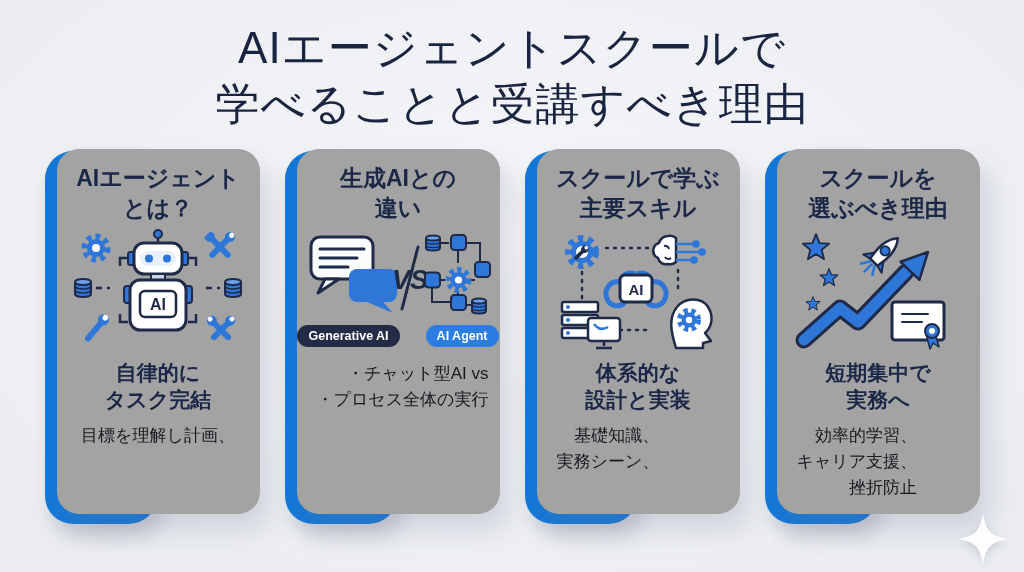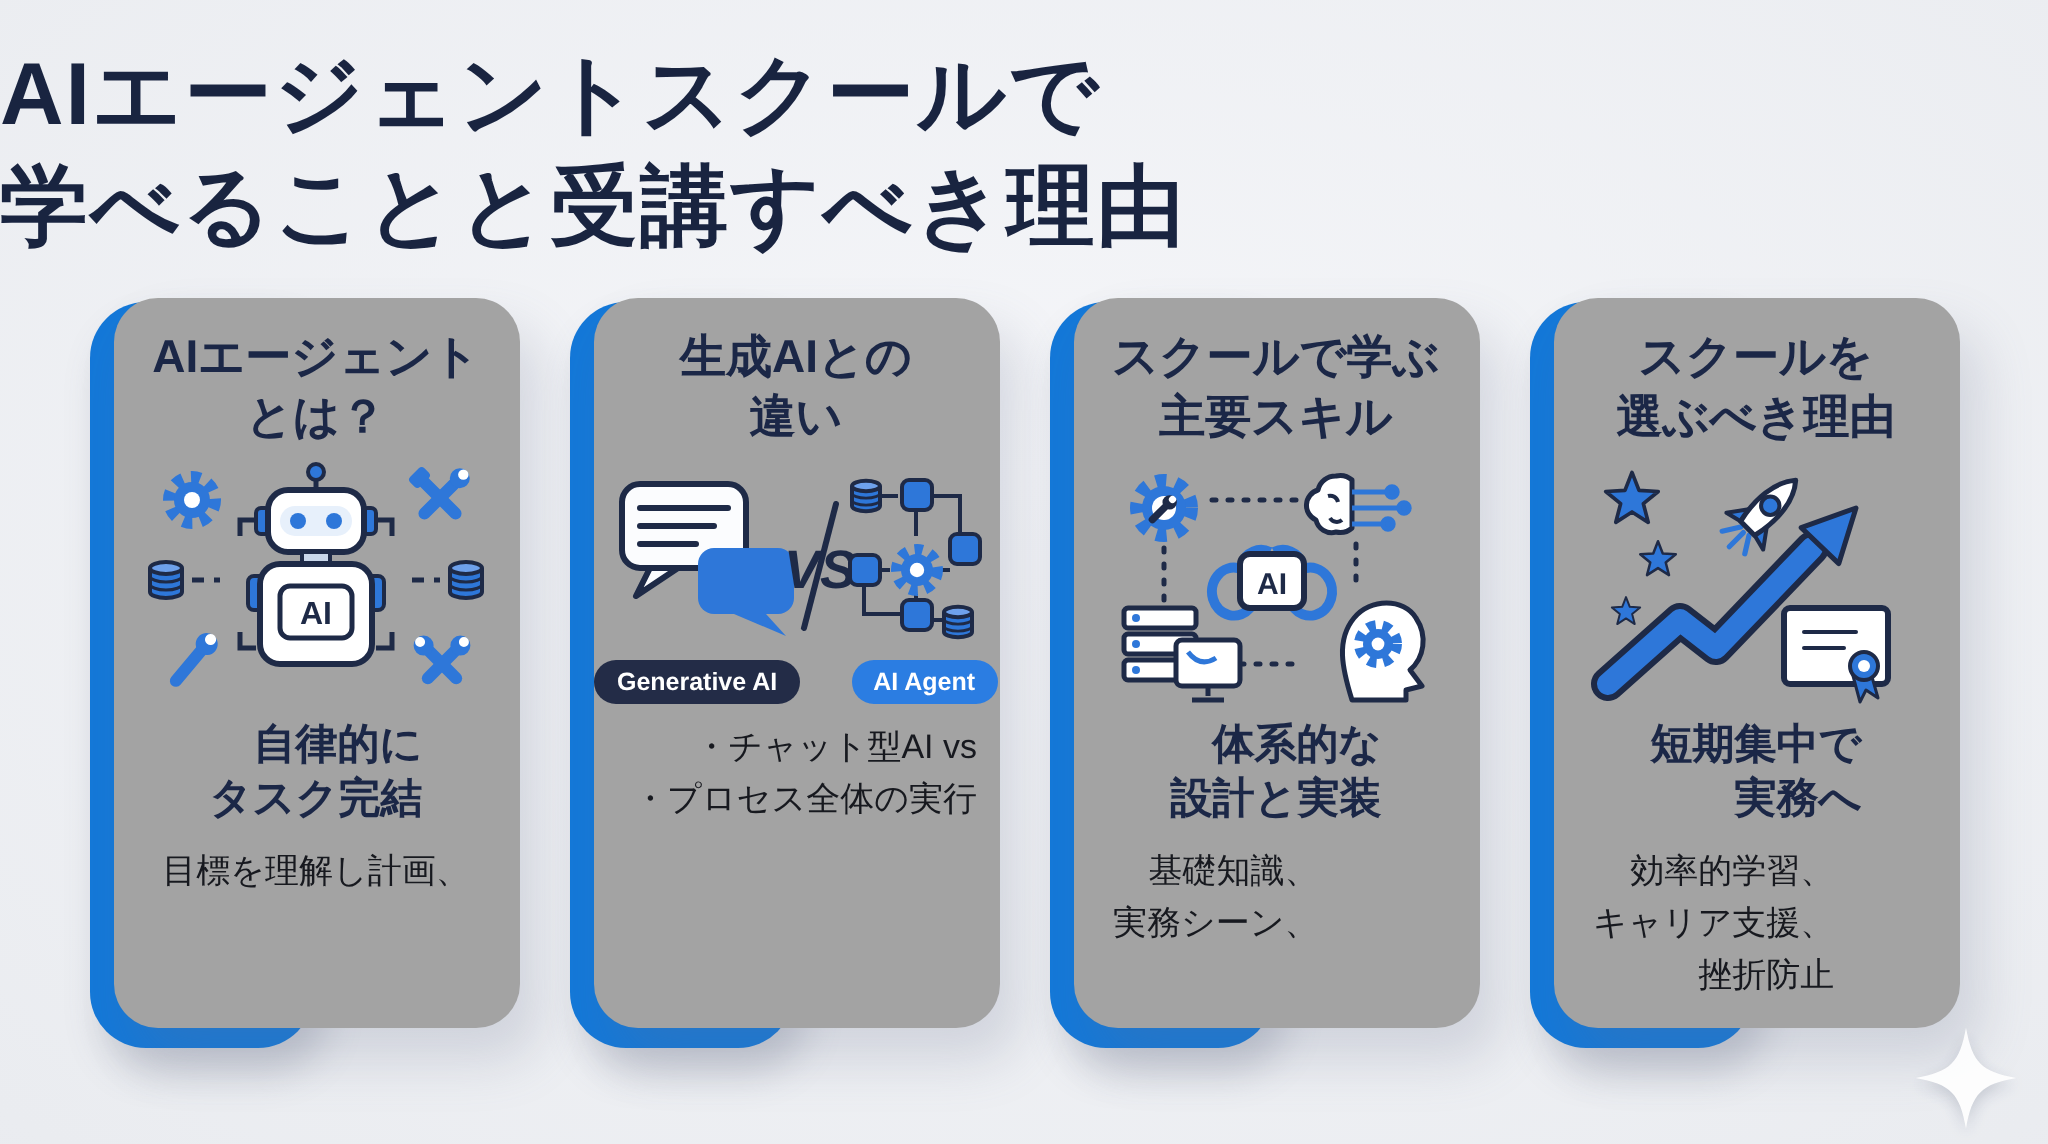--- a/index.html
+++ b/index.html
@@ -4,22 +4,23 @@
 <style>
   * { margin:0; padding:0; box-sizing:border-box; }
   html,body { width:1024px; height:572px; overflow:hidden; }
   body {
     font-family:"Liberation Sans","DejaVu Sans",sans-serif;
     background: radial-gradient(130% 140% at 50% 42%, #f5f6f9 0%, #eaecf0 55%, #e1e3e9 100%);
     position:relative;
   }
   .page-title {
     margin-top:20px;
+    text-align:center;
     font-size:44px;
-    font-weight:bold;
+    font-weight:normal;
     line-height:1.27;
     letter-spacing:1px;
     color:#192440;
   }
   .cards-row {
     display:flex;
     justify-content:center;
     gap:25px;
     margin-top:17px;
   }
@@ -43,32 +44,32 @@
     min-height:60px;
     text-align:center;
     font-size:23px; font-weight:bold;
     line-height:1.3;
     color:#1b2747;
     white-space:nowrap;
   }
   .icon-area {
     height:128px; width:100%;
     display:flex; flex-direction:column;
-    align-items:center; justify-content:flex-end;
+    align-items:center; justify-content:center;
   }
   .badge-row { display:flex; gap:26px; margin-top:6px; }
   .badge {
     font-size:12.5px; font-weight:bold; color:#ffffff;
     padding:4px 11px; border-radius:999px; white-space:nowrap;
   }
   .badge-dark { background:#232c47; }
   .badge-blue { background:#2b7de2; }
   .card-subtitle {
     margin-top:7px;
-    text-align:right;
+    text-align:center;
     font-size:21px; font-weight:bold;
     line-height:1.32;
     color:#1b2747;
     white-space:nowrap;
   }
   .card-body {
     margin-top:9px;
     font-size:17px;
     line-height:1.52;
     color:#17191f;

